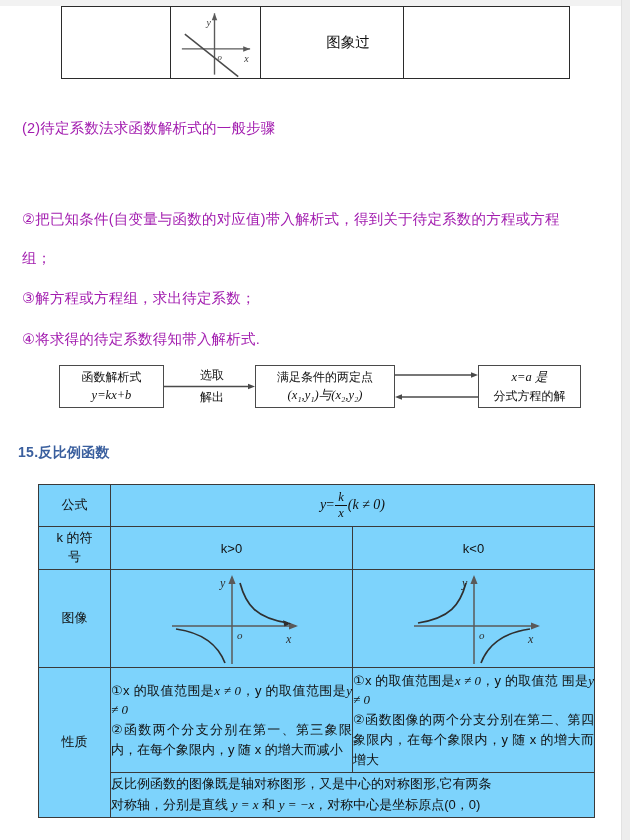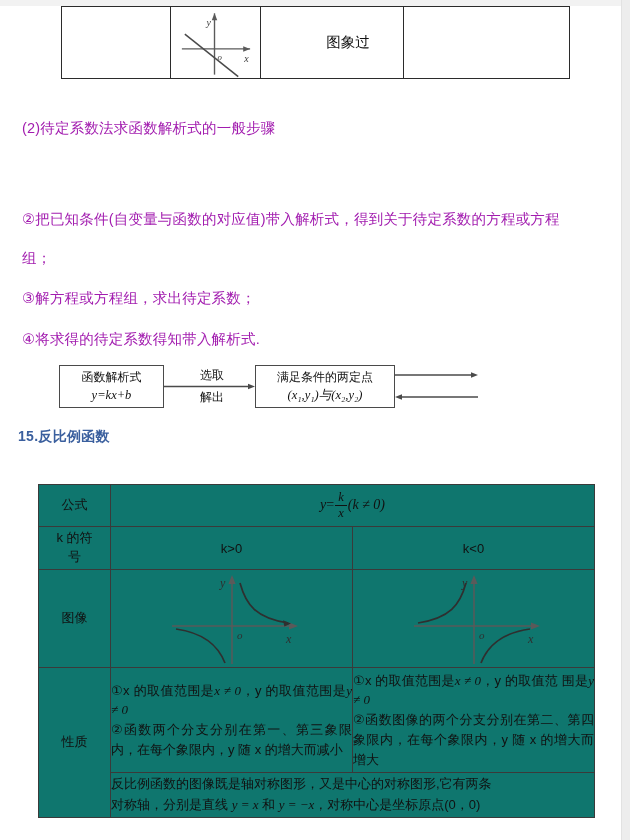--- a/index.html
+++ b/index.html
@@ -86,31 +86,31 @@
   .flabel{
     position:absolute;left:179px;top:6px;width:66px;
     text-align:center;
     font-family:"Liberation Sans","DejaVu Sans",sans-serif;
     font-size:12px;color:#111;line-height:1.85;
   }
   .flow svg{position:absolute;left:0;top:0;}
 
   
   .sec-head{
-    position:absolute;left:18px;top:428px;
+    position:absolute;left:18px;top:444px;
     font-family:"Liberation Sans","DejaVu Sans",sans-serif;
     font-size:14px;font-weight:bold;color:#3a5f9e;letter-spacing:.3px;
   }
 
   
   .main-table{
     position:absolute;left:38px;top:484px;width:556px;
     border-collapse:collapse;
     table-layout:fixed;
-    background:#0f766e;
+    background:#7dd3fc;
   }
   .main-table td{
     border:1.3px solid #3a3a3a;
     vertical-align:middle;
     font-family:"Liberation Sans","DejaVu Sans",sans-serif;
     font-size:13px;color:#111;
     padding:0;
   }
   .lab-cell{
     width:72px;text-align:center;font-size:14px;line-height:1.45;
@@ -212,20 +212,24 @@
     <div class="flabel">
       <div>选取</div>
       <div>解出</div>
     </div>
 
     <div class="fbox fbox2">
       <div>满足条件的两定点</div>
       <div class="fml">(x₁,y₁)与(x₂,y₂)</div>
     </div>
 
+    <div class="fbox fbox3">
+      <div class="fml">x=a 是</div>
+      <div>分式方程的解</div>
+    </div>
   </div>
 
   <div class="sec-head">15.反比例函数</div>
 
   <table class="main-table">
     <colgroup>
       <col style="width:72px">
       <col style="width:242px">
       <col style="width:242px">
     </colgroup>

